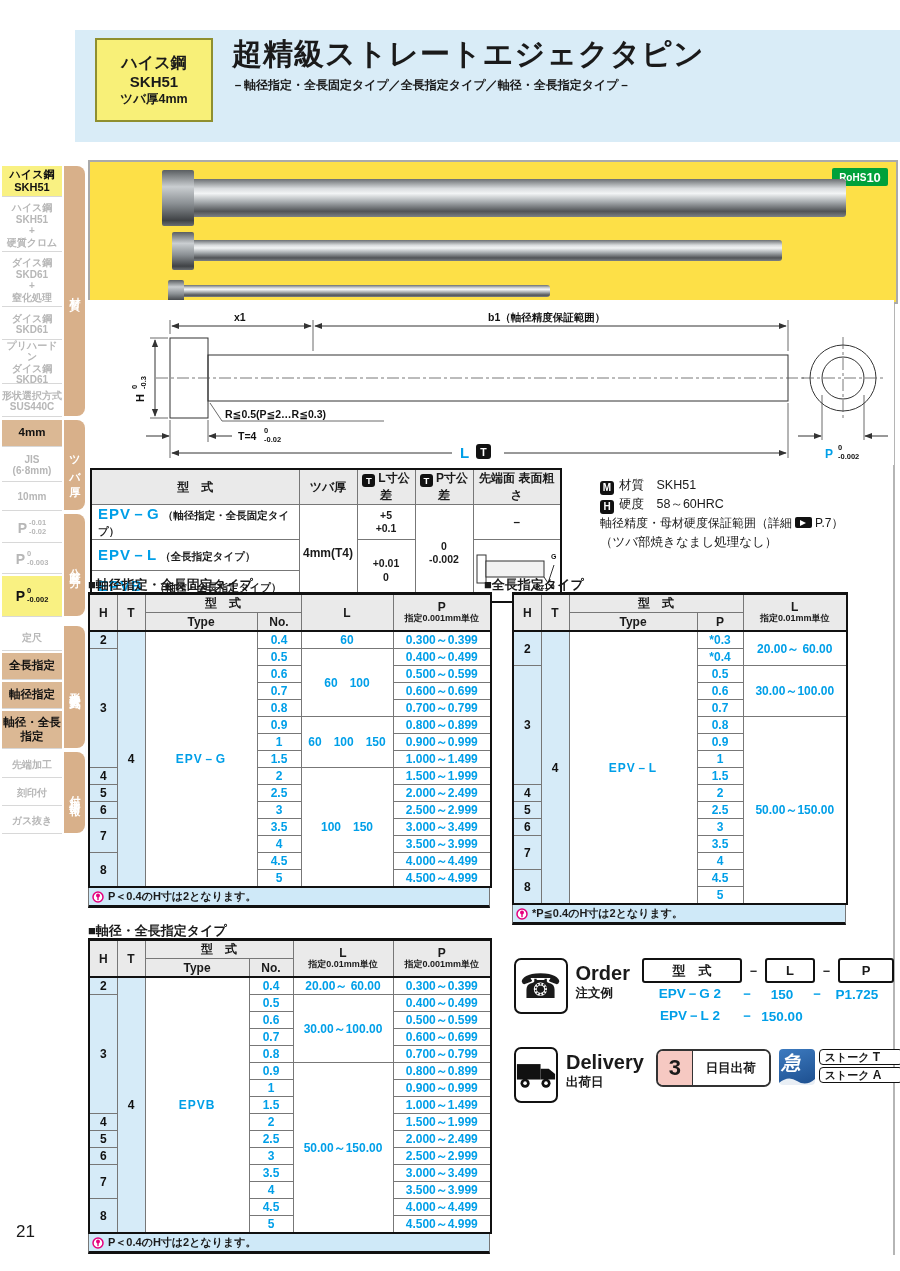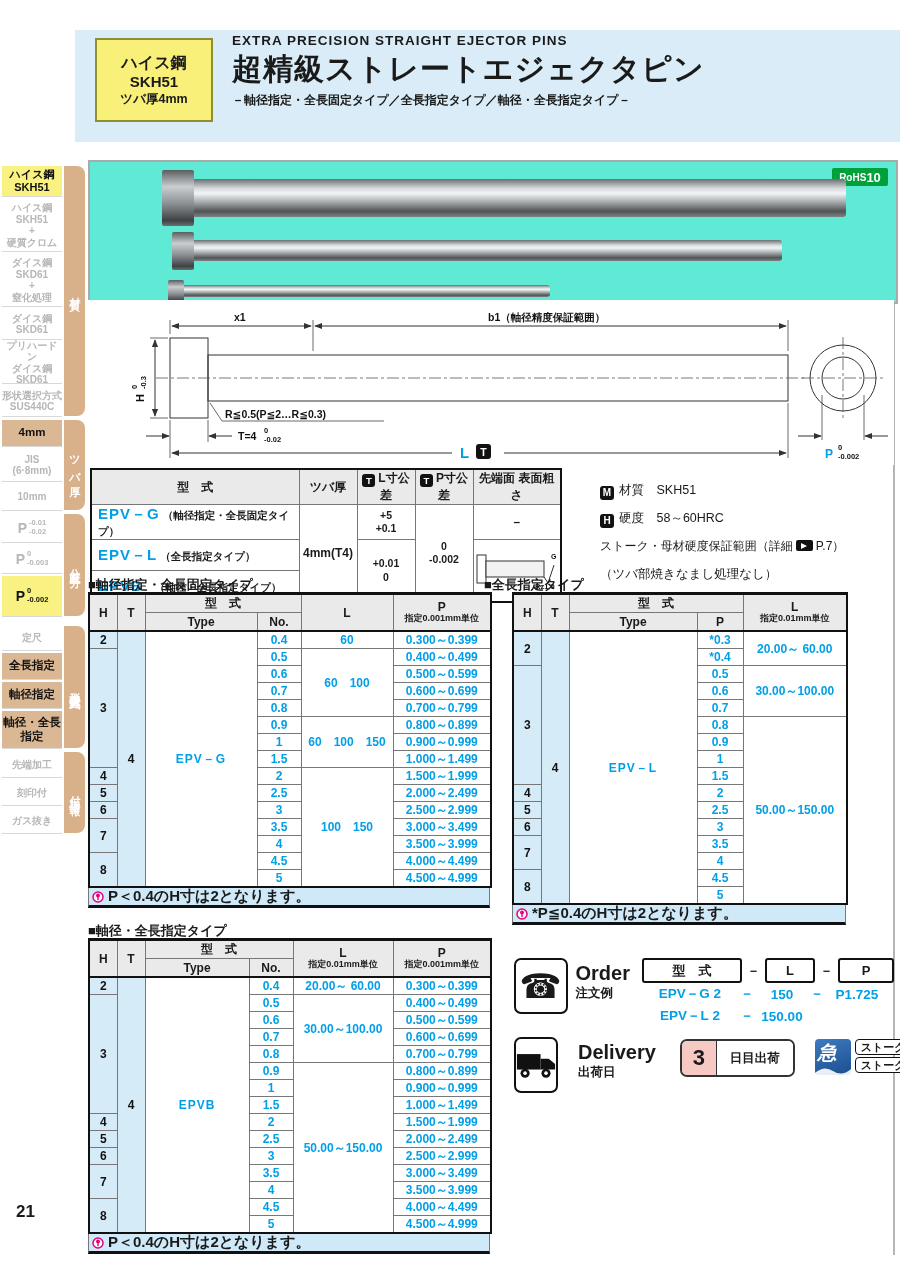--- a/index.html
+++ b/index.html
@@ -20,21 +20,21 @@
   .sb.inact{background:#fff;color:#B7B7B7;font-size:10px;}
   .sb.act-y{background:#F9F182;color:#111;font-size:11px;}
   .sb.act-t{background:#DBB894;color:#111;font-size:11.5px;}
   .sb .tolwrap{display:inline-flex;align-items:center;gap:2px;}
   .sb .tp{font-size:14px;}
   .sb .tnums{display:inline-flex;flex-direction:column;font-size:7.5px;line-height:1.15;text-align:left;white-space:nowrap;}
   .tab{left:64px;width:21px;background:#D8B08A;color:#fff;font-weight:bold;font-size:11px;
        border-radius:0 8px 8px 0;display:flex;align-items:center;justify-content:center;
        writing-mode:vertical-rl;letter-spacing:3px;}
   
-  .photobox{left:88px;top:160px;width:806px;height:140px;background:#5eead4;border:2px solid #aaa;}
+  .photobox{left:88px;top:160px;width:806px;height:140px;background:#fde047;border:2px solid #aaa;}
   .rohs{position:absolute;right:8px;top:6px;width:56px;height:18px;background:#00A13A;color:#fff;
         display:flex;align-items:center;justify-content:center;font-weight:bold;border-radius:2px;}
   .rohs .r1{font-size:10px;}.rohs .r2{font-size:13px;}
   .pin-head{position:absolute;background:linear-gradient(180deg,#5a5e61,#caced1 30%,#8b9094 60%,#3f4245 90%,#6a6e71);border-radius:2px;}
   .pin-shaft{position:absolute;background:linear-gradient(180deg,#6b6f72,#d9dcde 25%,#f2f4f5 38%,#a8adb0 60%,#515457 85%,#7d8184);border-radius:0 3px 3px 0;}
   
   .drawwrap{left:88px;top:300px;width:806px;height:165px;background:#fff;}
   .dl{stroke:#333;stroke-width:1;fill:none;}
   .thin{stroke:#444;stroke-width:0.8;fill:none;}
   .cl{stroke:#555;stroke-width:0.8;fill:none;stroke-dasharray:12 3 3 3;}
@@ -50,33 +50,33 @@
   .big thead .sub th{border-bottom:2px solid #111;}
   .big thead th[rowspan]{border-bottom:2px solid #111;}
   .big tbody td{height:16px;font-size:12px;font-weight:bold;line-height:1;}
   td.h{background:#D6EBF8;color:#111;}
   td.n,td.v{color:#009FE8;}
   td.ty{color:#009FE8;font-size:19px;letter-spacing:1px;}
   .two .bigl{font-size:12px;line-height:1.1;}
   .two .sm{font-size:9px;line-height:1.1;font-weight:bold;}
   .sechead{font-size:13px;font-weight:bold;}
   .tnote{display:flex;align-items:center;gap:4px;background:#CFE9F8;border:1px solid #777;border-top:none;
-         border-bottom:3px solid #111;height:17px;font-size:15px;font-weight:bold;padding-left:3px;}
+         border-bottom:3px solid #111;height:17px;font-size:11px;font-weight:bold;padding-left:3px;}
   
   .spec{border:2px solid #111;width:470px;}
   .spec thead th{height:22px;}
   .spec tbody td{height:30px;font-size:12px;margin-left:9px;}
   .spec .model{text-align:left;padding-left:6px;}
   .spec .code{color:#009FE8;font-weight:bold;font-size:15px;letter-spacing:1px;}
   .spec .desc{font-size:10.5px;font-weight:bold;margin-left:3px;}
   .stk{display:flex;flex-direction:column;align-items:center;font-size:10.5px;font-weight:bold;line-height:1.25;}
   .tbadge{display:inline-flex;align-items:center;justify-content:center;width:13px;height:13px;background:#111;
           color:#fff;font-size:9.5px;font-weight:bold;border-radius:3px;margin-right:3px;vertical-align:-2px;}
   
-  .notes{left:600px;top:476px;width:292px;font-size:12.5px;line-height:28px;}
+  .notes{left:600px;top:476px;width:292px;font-size:12.5px;line-height:19px;}
   .mhbadge{display:inline-flex;align-items:center;justify-content:center;width:14px;height:14px;background:#111;
            color:#fff;font-size:10px;font-weight:bold;border-radius:3px;margin-right:5px;vertical-align:-2px;}
   .refbox{display:inline-block;width:17px;height:11px;background:#111;border-radius:2px;position:relative;margin:0 3px;vertical-align:-1px;}
   .refbox::after{content:"";position:absolute;left:5px;top:2.5px;border-left:6px solid #fff;border-top:3px solid transparent;border-bottom:3px solid transparent;}
   
   .iconbox{width:52px;height:52px;border:2.5px solid #111;border-radius:7px;background:#fff;
            display:flex;align-items:center;justify-content:center;}
   .phoneg{font-size:34px;line-height:1;}
   .olab1{font-size:20px;font-weight:bold;}
   .olab2{font-size:12.5px;font-weight:bold;}
@@ -86,36 +86,35 @@
   .exrow{display:grid;grid-template-columns:96px 18px 52px 18px 62px;align-items:center;text-align:center;
          color:#009FE8;font-weight:bold;font-size:13.5px;height:22px;}
   .dayspill{display:inline-flex;border:2px solid #333;border-radius:7px;overflow:hidden;height:34px;}
   .daysnum{width:34px;background:#F6C9C2;display:flex;align-items:center;justify-content:center;font-size:22px;font-weight:bold;}
   .dayslab{width:76px;background:#fff;display:flex;align-items:center;justify-content:center;font-size:12.5px;font-weight:bold;border-left:1.5px solid #333;}
   .kyu{width:36px;height:36px;background:linear-gradient(160deg,#3D7BC0,#1C4E8E);border-radius:4px;position:relative;
        color:#fff;font-weight:bold;font-size:19px;font-style:italic;display:flex;align-items:flex-start;justify-content:flex-start;padding:1px 0 0 3px;box-sizing:border-box;}
   .stork{display:flex;align-items:center;justify-content:flex-start;gap:3px;border:1.5px solid #111;border-radius:4px;
          background:#fff;height:16px;width:84px;font-size:11px;font-weight:bold;padding-left:5px;box-sizing:border-box;}
   .stork b{font-size:12px;}
-  .pagenum{font-size:17px;font-weight:bold;}
+  .pagenum{font-size:17px;font-weight:normal;margin-top:20px;}
   .vline{background:#b5b5b5;}
 </style>
 </head>
 <body>
 
 <div id="page">
 
   <div class="abs hband"></div>
   <div class="abs hbadge">
     <span class="b1">ハイス鋼</span>
     <span class="b2">SKH51</span>
     <span class="b3">ツバ厚4mm</span>
   </div>
   <div class="abs titles">
-    <div class="t-en">EXTRA  PRECISION  STRAIGHT  EJECTOR  PINS</div>
     <div class="t-ja">超精級ストレートエジェクタピン</div>
     <div class="t-sub">－軸径指定・全長固定タイプ／全長指定タイプ／軸径・全長指定タイプ－</div>
   </div>
 
   <div class="abs sb act-y" style="top:166px;height:30px;">ハイス鋼
 SKH51</div>
   <div class="abs sb inact" style="top:199px;height:52px;">ハイス鋼
 SKH51
 +
 硬質クロム</div>
@@ -301,21 +300,21 @@
         <tr>
           <td class="model"><span class="code">EPVB</span><span class="desc" style="margin-left:12px;">（軸径・全長指定タイプ）</span></td>
         </tr>
       </tbody>
     </table>
   </div>
 
   <div class="abs notes">
     <div><span class="mhbadge">M</span><span>材質　SKH51</span></div>
     <div><span class="mhbadge">H</span><span>硬度　58～60HRC</span></div>
-    <div style="font-size:12px;"><span>ストーク・母材硬度保証範囲（詳細</span><span class="refbox"></span><span>P.7）</span></div>
+    <div style="font-size:12px;"><span>軸径精度・母材硬度保証範囲（詳細</span><span class="refbox"></span><span>P.7）</span></div>
     <div>（ツバ部焼きなまし処理なし）</div>
   </div>
 
   <div class="abs sechead" style="left:88px;top:576px;">■軸径指定・全長固定タイプ</div>
   <div class="abs" style="left:88px;top:592px;width:402px;">
     <table class="big">
       <colgroup>
           <col style="width:28px">
           <col style="width:28px">
           <col style="width:112px">
@@ -664,21 +663,21 @@
         </div>
         <div class="exrow">
           <span>EPV－L 2</span>
             <span>－</span>
             <span>150.00</span>
             <span></span>
             <span></span>
         </div>
       </div>
     </div>
-    <div style="display:flex;gap:20px;margin-top:10px;">
+    <div style="display:flex;gap:8px;margin-top:20px;">
       <div class="iconbox">
         <svg width="40" height="30" viewBox="0 0 44 32">
             <rect x="1" y="4" width="26" height="17" fill="#111"></rect>
             <path d="M27 9 h9 l7 6 v6 h-16 z" fill="#111"></path>
             <circle cx="10" cy="25" r="5" fill="#111"></circle>
             <circle cx="10" cy="25" r="2" fill="#fff"></circle>
             <circle cx="33" cy="25" r="5" fill="#111"></circle>
             <circle cx="33" cy="25" r="2" fill="#fff"></circle>
           </svg>
       </div>

